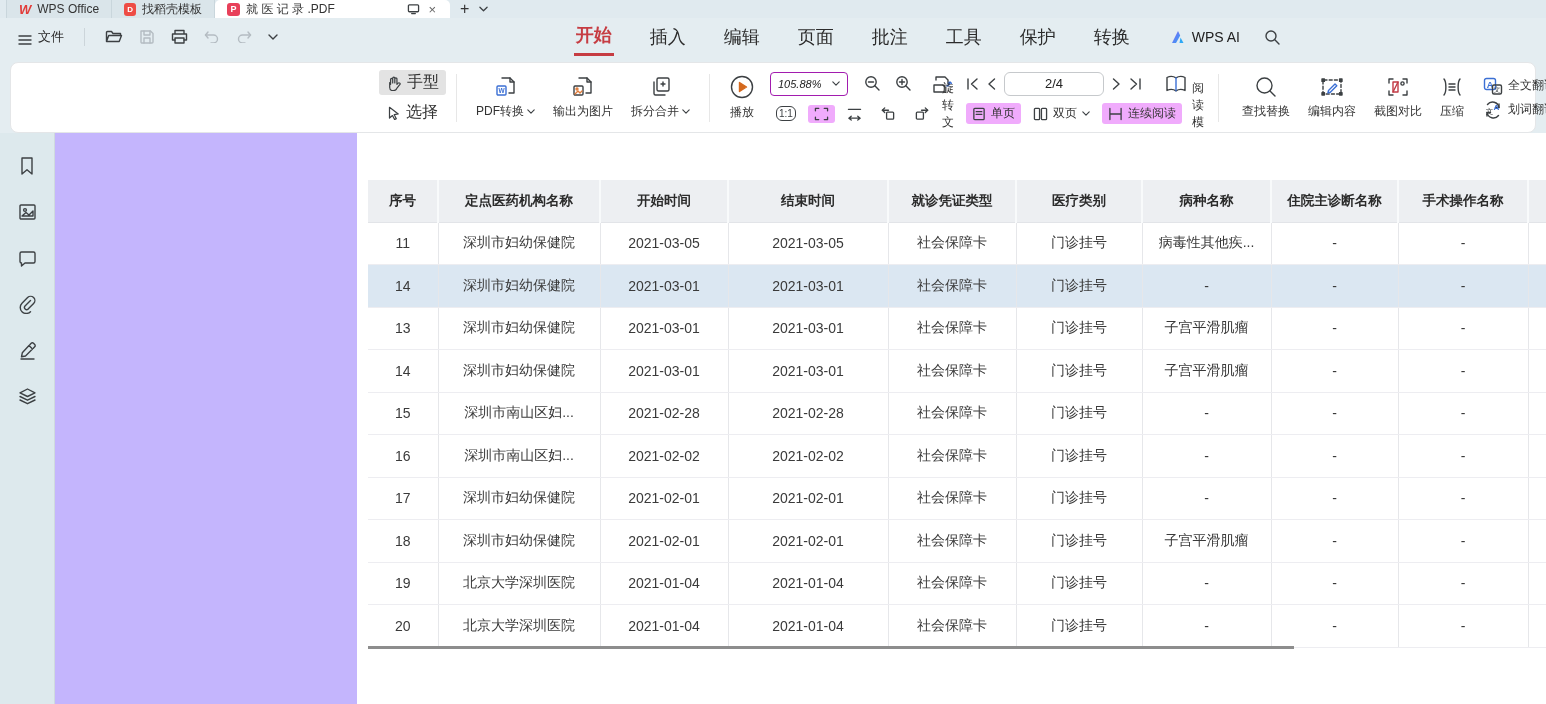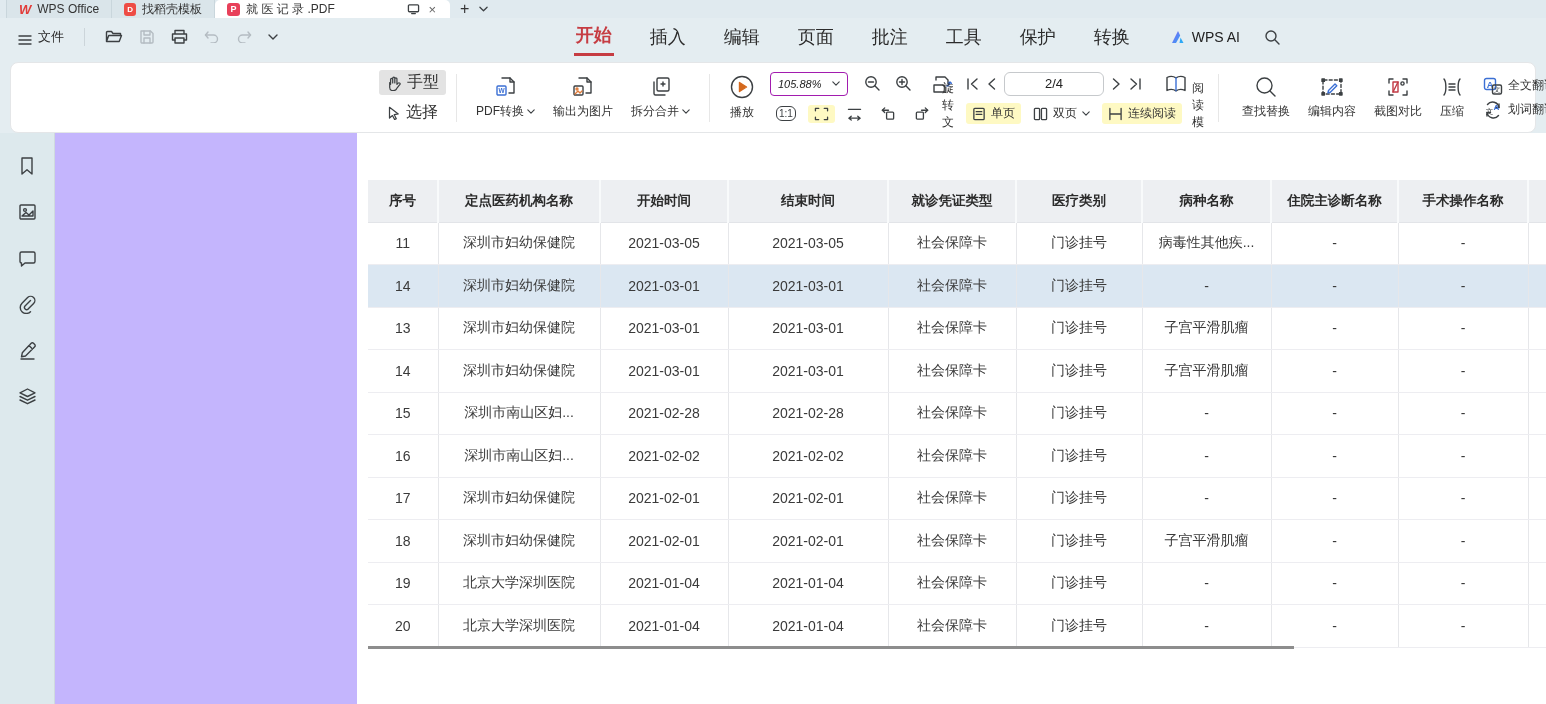--- a/index.html
+++ b/index.html
@@ -48,21 +48,21 @@
   .stack2 { display:flex; flex-direction:column; justify-content:center; gap:5px; }
   .srow { display:flex; align-items:center; gap:6px; font-size:16px; color:#333; padding:2px 7px; border-radius:3px; white-space:nowrap; }
   .srow.sel { background:#e3e3e3; }
   .bigbtn { display:flex; flex-direction:column; align-items:center; justify-content:center;
             gap:4px; font-size:12px; color:#333; padding:0 9px; white-space:nowrap; }
   .bigbtn .lbl { display:flex; align-items:center; gap:3px; }
   .colgroup2 { display:flex; flex-direction:column; justify-content:center; gap:6px; }
   .row1 { display:flex; align-items:center; gap:8px; height:26px; }
   .row2 { display:flex; align-items:center; gap:6px; font-size:12px; color:#333; height:22px; }
   .pill { display:flex; align-items:center; gap:5px; padding:2px 6px; border-radius:3px; white-space:nowrap; }
-  .pill.sel { background:#fef9c3;font-family:Liberation Mono, monospace; }
+  .pill.sel { background:#f0abfc;font-family:Liberation Mono, monospace; }
   .zoombox { width:78px; height:24px; border:1px solid #a21caf; border-radius:4px; display:flex;
              align-items:center; justify-content:space-between; padding:0 7px; font-size:11px; color:#222; background:#fff;font-style:italic; }
   .pagebox { width:100px; height:24px; border:1px solid #c6c9cc; border-radius:6px; display:flex;
              align-items:center; justify-content:center; font-size:13px; color:#222; background:#fff; }
   .ratio { font-size:10px; border:1.3px solid #3c4043; border-radius:6px; padding:0 2px; color:#3c4043; line-height:13px; }
   .hbtn { display:flex; align-items:center; gap:5px; font-size:12px; color:#333; white-space:nowrap; }
 
   
   .main { position:relative; height:571px; background:#c4b5fd; display:flex; }
   .sidebar { width:55px; background:#dde9ed; border-right:1px solid #cfdade; display:flex;

